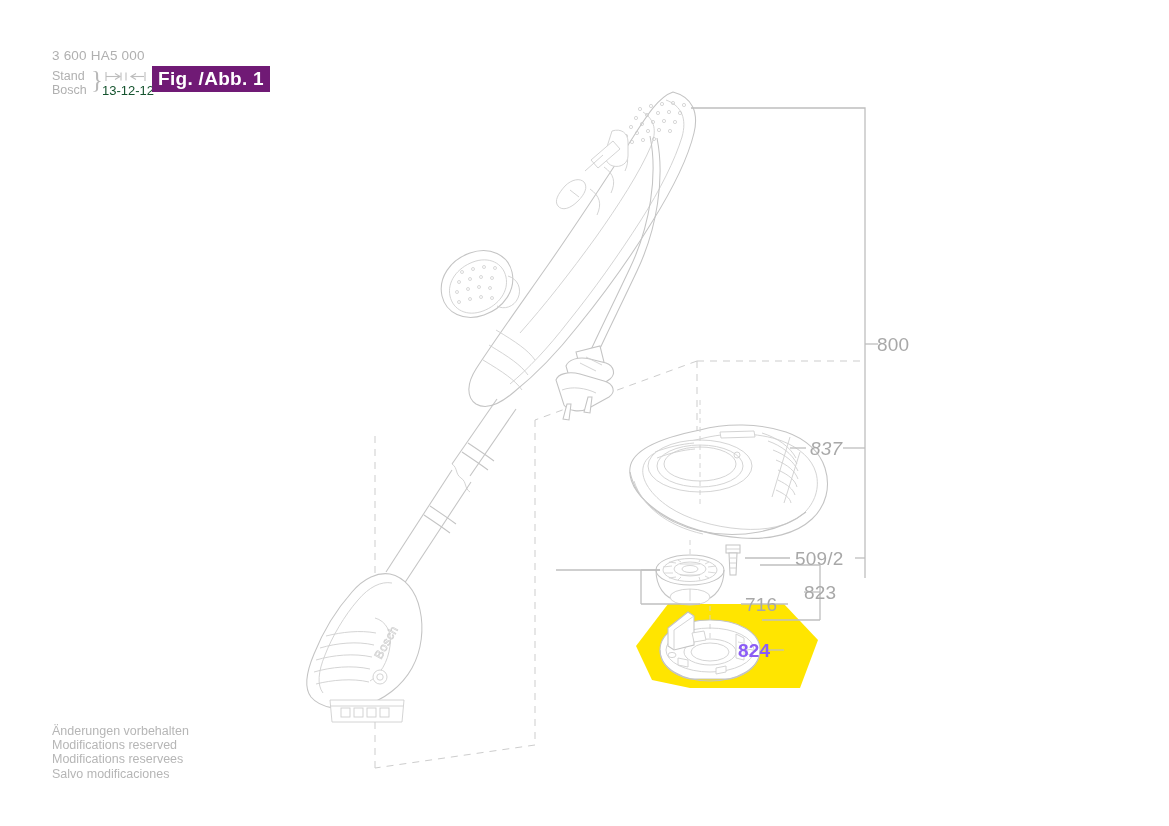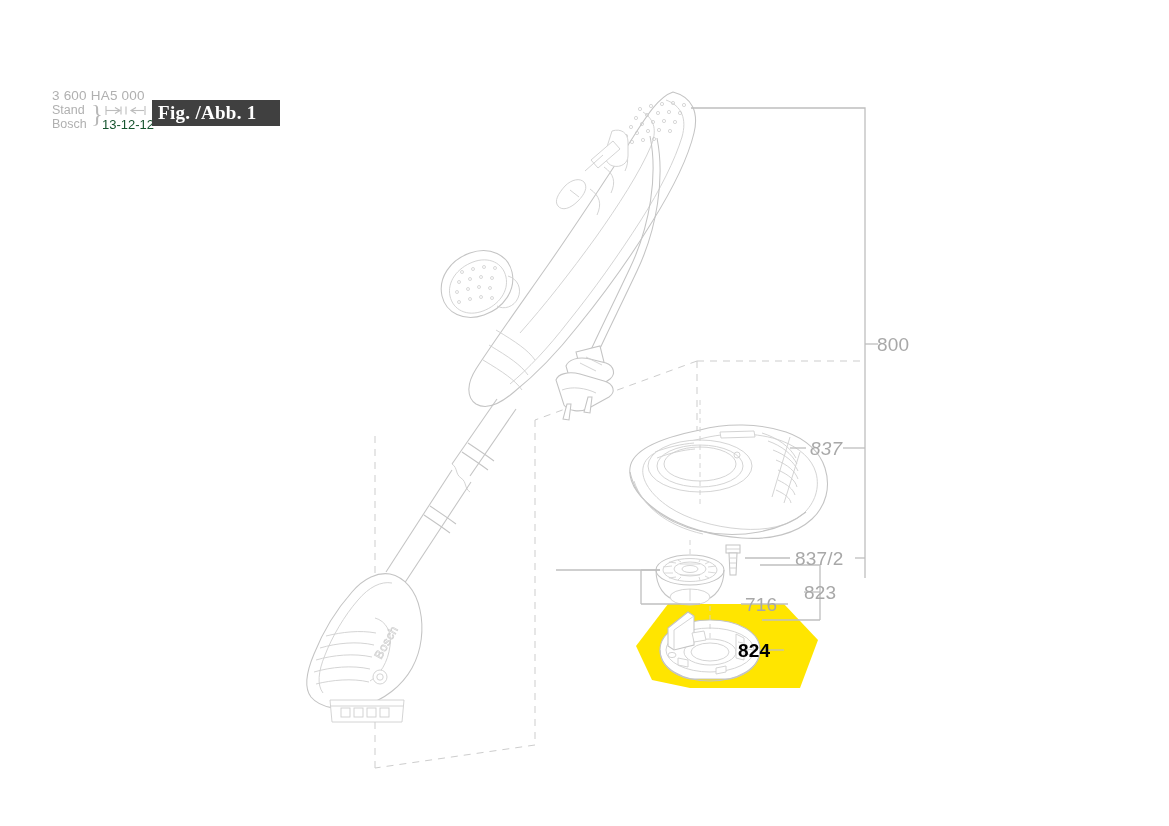--- a/index.html
+++ b/index.html
@@ -24,25 +24,24 @@
     position: absolute;
     left: 52px;
     top: 48px;
     width: 420px;
   }
   .doc-number {
     font-size: 13.5px;
     color: #b0b0b0;
     letter-spacing: 0.2px;
     white-space: nowrap;
-    margin-top: 40px;
   }
   #stand-row {
     position: relative;
-    margin-top: 1px;
+    margin-top: 7px;
     height: 30px;
   }
   .stand-labels {
     position: absolute;
     left: 0;
     top: 0;
     font-size: 12.5px;
     line-height: 13.5px;
     color: #b0b0b0;
   }
@@ -69,29 +68,28 @@
     top: 14px;
     font-size: 13px;
     line-height: 13.5px;
     color: #14532d;
     white-space: nowrap;
   }
   #fig-badge {
     position: absolute;
     left: 100px;
     top: -4px;
-    background: #404040;
+    background: #701a75;
     color: #ffffff;
     font-size: 19px;
     font-weight: bold;
-    padding: 2px 23px 3px 6px;
+    padding: 2px 6px 3px 6px;
     letter-spacing: 0.3px;
     white-space: nowrap;
     line-height: 21px;
-    font-family: Liberation Serif, serif;
   }
 
   
   #footer {
     position: absolute;
     left: 52px;
     top: 724px;
     font-size: 12.5px;
     line-height: 14.2px;
     color: #b6b6b6;
@@ -110,21 +108,21 @@
   
   .callout {
     position: absolute;
     font-size: 19px;
     color: #a8a8a8;
     white-space: nowrap;
     letter-spacing: 0.2px;
     text-align: center;
   }
   .callout.highlight {
-    color: #000000;
+    color: #8b5cf6;
     font-weight: bold;
   }
 </style>
 </head>
 <body>
 
 <div id="page">
 
   <div id="header">
     <div class="doc-number">3 600 HA5 000</div>
@@ -460,22 +458,28 @@
       <path class="lead" d="M556,570 L660,570"></path>
 
       <path class="lead" d="M762,650 L784,650"></path>
     </g>
   </svg>
 
   <div class="callout" style="left:877px; top:334px;">800</div>
 
   <div class="callout" style="left:810px; top:438px;font-style:italic;">837</div>
 
-  <div class="callout" style="left:795px; top:548px;">837/2</div>
+  <div class="callout" style="left:795px; top:548px;">509/2</div>
 
   <div class="callout" style="left:804px; top:582px;">823</div>
 
   <div class="callout" style="left:745px; top:594px;">716</div>
 
   <div class="callout highlight" style="left:738px; top:640px;">824</div>
 
+  <div id="footer">
+    <div>Änderungen vorbehalten</div>
+    <div>Modifications reserved</div>
+    <div>Modifications reservees</div>
+    <div>Salvo modificaciones</div>
+  </div>
 
 </div>
 
 </body></html>

